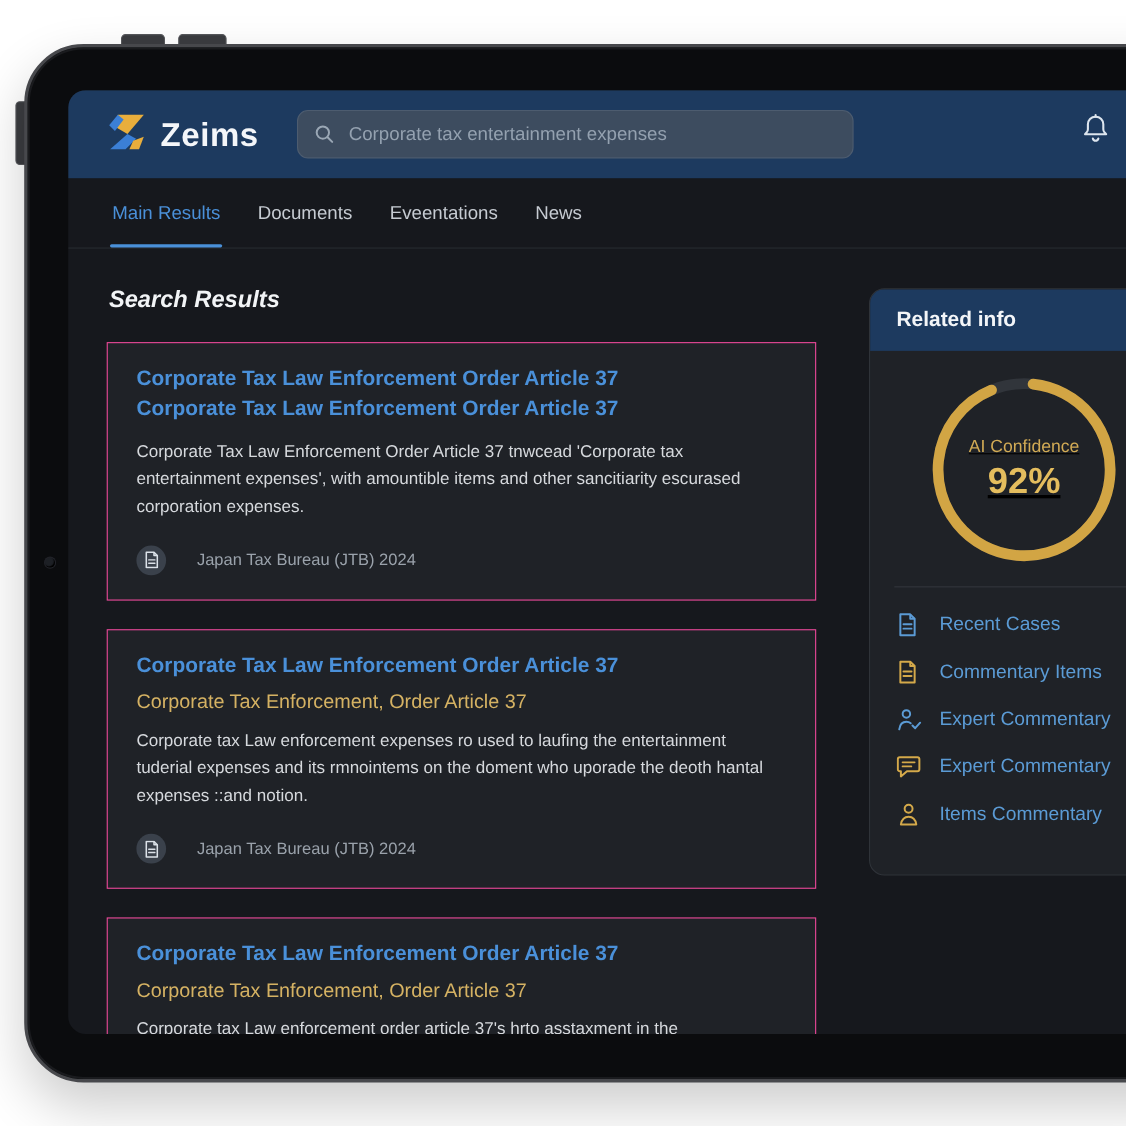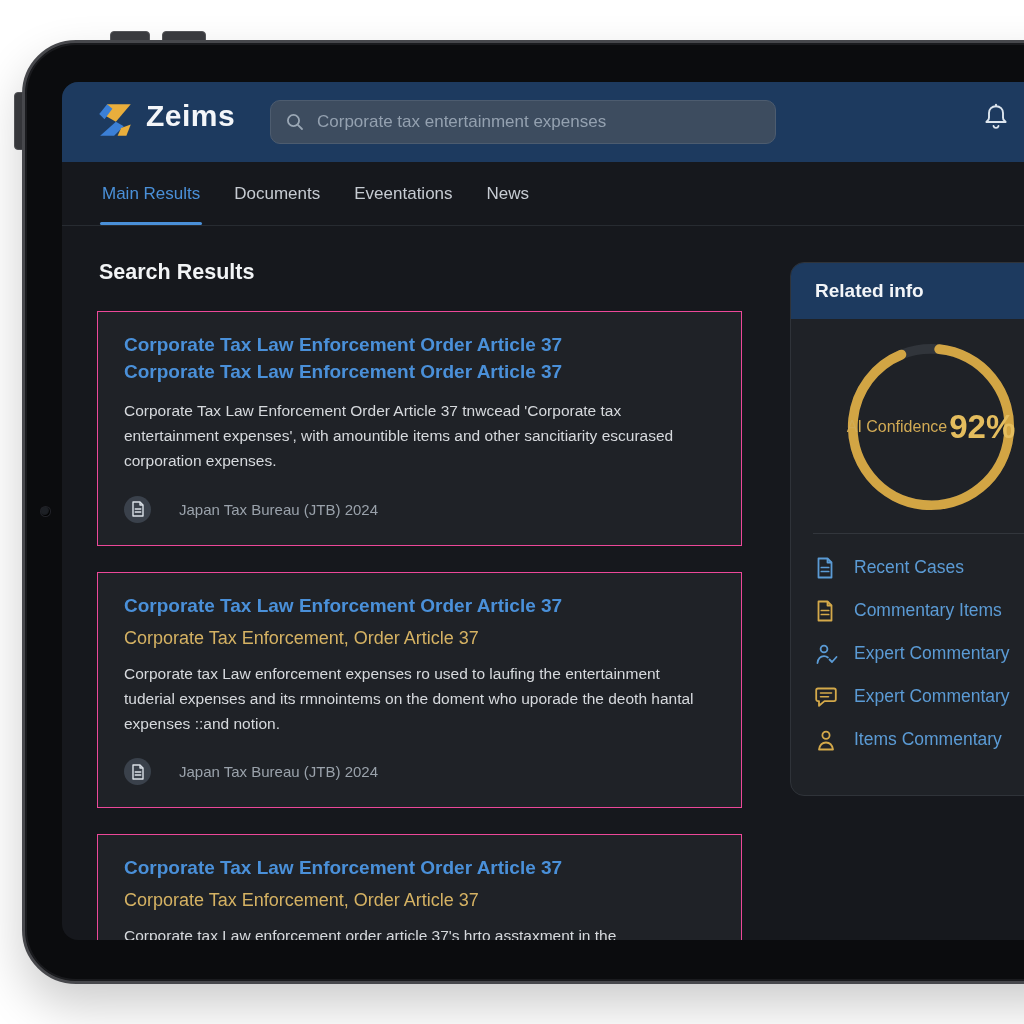--- a/index.html
+++ b/index.html
@@ -20,21 +20,21 @@
     box-shadow:0 22px 48px rgba(0,0,0,.20), inset 0 0 0 2px #1a1b1e;
   }
   .camera-dot{position:absolute;left:16px;top:464px;width:9px;height:9px;border-radius:50%;
     background:#1d2025;box-shadow:inset -1px -1px 1px #000, 0 0 0 1px #222329;}
   .screen{
     position:absolute;left:37px;top:39px;width:1010px;height:858px;
     background:#16181d;border-radius:16px;overflow:hidden;
   }
   
   .app-header{position:relative;height:80px;background:var(--navy);}
-  .brand{position:absolute;left:32px;top:17px;display:flex;align-items:flex-start;gap:10px;}
+  .brand{position:absolute;left:32px;top:17px;display:flex;align-items:flex-end;gap:10px;}
   .brand svg{width:42px;height:42px;}
   .brand-name{color:#f4f6f9;font-size:30px;font-weight:bold;letter-spacing:.5px;}
   .searchbar{
     position:absolute;left:208px;top:18px;width:506px;height:44px;
     background:#3d4c5f;border:1px solid #4d5c6f;border-radius:10px;
     display:flex;align-items:center;padding:0 14px;box-sizing:border-box;gap:10px;
   }
   .searchbar svg{flex:0 0 auto;}
   .searchbar input{
     flex:1;background:transparent;border:none;outline:none;
@@ -51,21 +51,21 @@
     position:relative;display:flex;align-items:center;
     color:#c6cbd2;font-size:17px;cursor:pointer;padding:0 2px;text-align:center;
   }
   .tab.active{color:var(--blue);}
   .tab.active::after{
     content:"";position:absolute;left:0;right:0;bottom:0;height:3px;
     background:var(--blue);border-radius:2px;
   }
   
   .main-col{position:absolute;left:35px;top:143px;width:645px;}
-  .results-heading{color:#f2f4f6;font-size:21.5px;font-weight:bold;margin:35px 0 0 2px;}
+  .results-heading{color:#f2f4f6;font-size:21.5px;font-weight:bold;margin:35px 0 0 2px;font-style:italic;}
   .card{
     background:#1f2227;border:1px solid #ec4899;border-radius:0;
     padding:20px 26px 22px;margin-top:26px;
   }
   .card-title-line{color:var(--blue);font-size:19px;font-weight:bold;line-height:1.42;}
   .card-subtitle{color:#d5b263;font-size:18px;margin-top:8px;}
   .card-body{color:#d6d9dd;font-size:15.5px;line-height:1.63;margin:12px 0 0;}
   .card-source{display:flex;align-items:center;gap:28px;margin-top:22px;}
   .source-badge{
     width:27px;height:27px;border-radius:50%;background:#3a414b;
@@ -78,22 +78,22 @@
     background:#1f2227;border:1px solid #2f3339;border-radius:14px;
     box-sizing:border-box;overflow:hidden;
   }
   .related-header{
     height:56px;background:var(--navy);display:flex;align-items:center;
     padding-left:24px;color:#f3f5f8;font-size:19px;font-weight:bold;
   }
   .gauge-wrap{position:relative;width:176px;height:176px;margin:20px 0 0 52px;}
   .gauge-wrap svg{width:176px;height:176px;}
   .gauge-text{
-    position:absolute;inset:0;display:flex;flex-direction:row;
-    align-items:center;justify-content:center;gap:2px;
+    position:absolute;inset:0;display:flex;flex-direction:column;
+    align-items:center;justify-content:center;gap:2px;text-decoration:underline;
   }
   .gauge-label{color:#d2ab55;font-size:16px;}
   .gauge-value{color:#e4bd5e;font-size:33px;font-weight:bold;}
   .related-divider{border:none;border-top:1px solid #32363c;margin:18px 0 6px 22px;width:270px;}
   .related-links{padding:6px 0 0 24px;}
   .rel-link{display:flex;align-items:center;gap:15px;height:43px;cursor:pointer;}
   .rel-link .icon{width:24px;height:24px;flex:0 0 auto;display:flex;align-items:center;}
   .rel-link .label{color:var(--linkblue);font-size:17.5px;white-space:nowrap;}
   .icon.blue{color:var(--linkblue);} .icon.gold{color:var(--gold);}
 </style>

